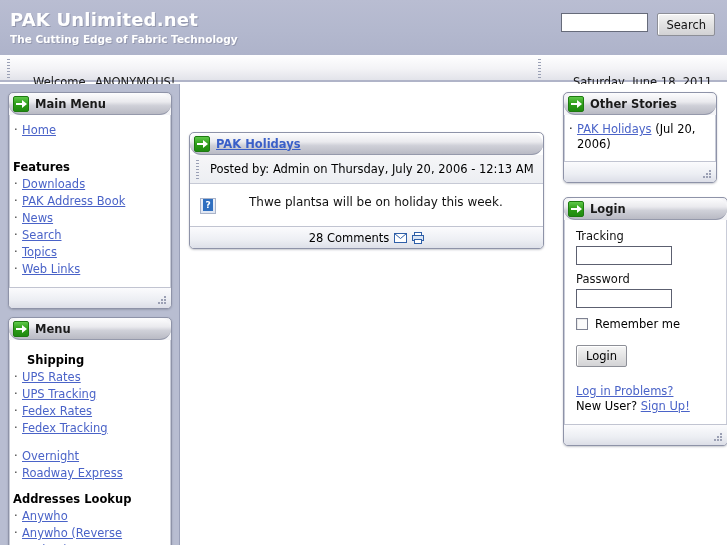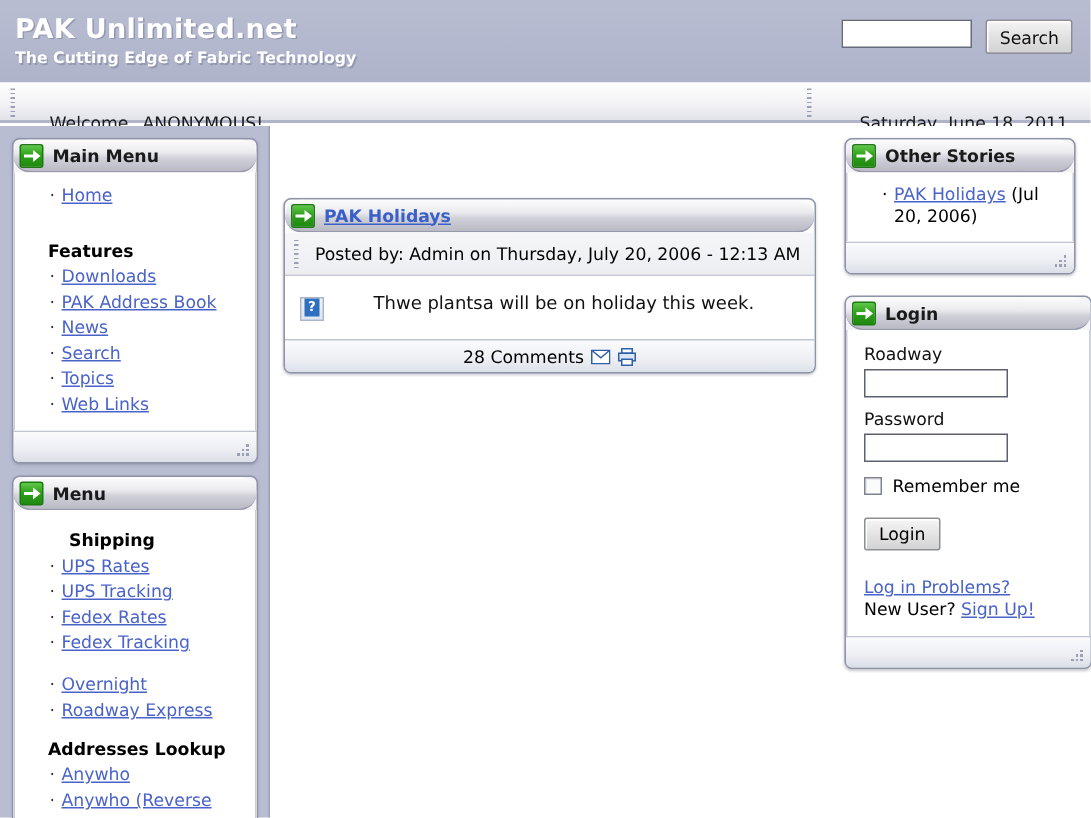--- a/index.html
+++ b/index.html
@@ -125,21 +125,21 @@
     border-top: 4px solid transparent;
     border-bottom: 4px solid transparent;
   }
   .block-title {
     margin-left: 6px;
     font-size: 11.5px; font-weight: bold; color: #1a1a1a;
   }
   .block-title a { color: #3a5fc8; }
   .block-body {
     background: #ffffff;
-    padding: 7px 9px 9px 22px;
+    padding: 7px 9px 9px 3px;
     border-left: 1px solid #c9ccd8;
     border-right: 1px solid #c9ccd8;
   }
   .block-foot {
     height: 21px;
     background: linear-gradient(to bottom, #fbfbfd 0%, #eceef3 60%, #dcdee7 100%);
     border-top: 1px solid #c1c4d1;
     border-bottom-left-radius: 4px; border-bottom-right-radius: 4px;
     position: relative;
   }
@@ -386,21 +386,21 @@
     </div>
   </div>
 
   <div class="block" style="margin:14px 9px 8px 9px; width:165px;">
     <div class="block-head">
       <span class="arrow-icon"></span>
       <span class="block-title">Login</span>
     </div>
     <div class="block-body" style="padding:9px 11px 10px 11px;">
 
-      <div class="field-label">Roadway</div>
+      <div class="field-label">Tracking</div>
       <input class="text-field" type="text" value="" style="">
 
       <div class="field-label">Password</div>
       <input class="text-field" type="password" value="" style="">
 
       <div class="cb-row">
         <span class="cbox"></span>
         <span class="cb-label">Remember me</span>
       </div>
 

